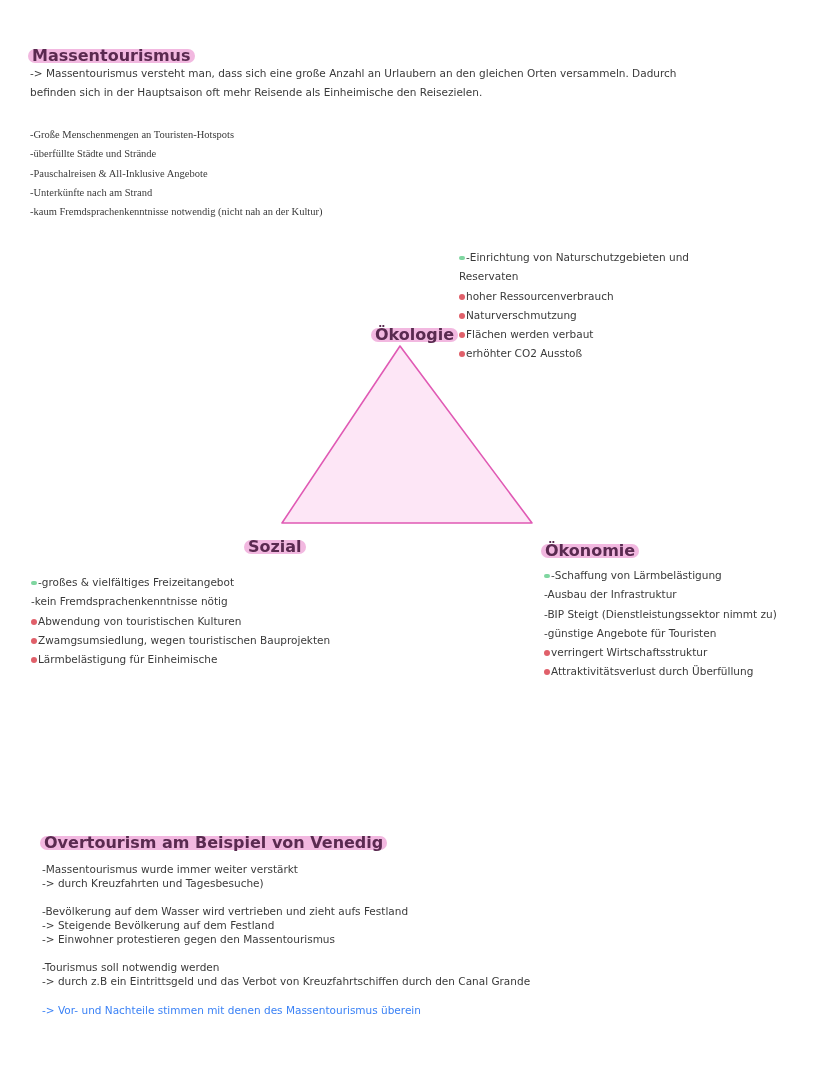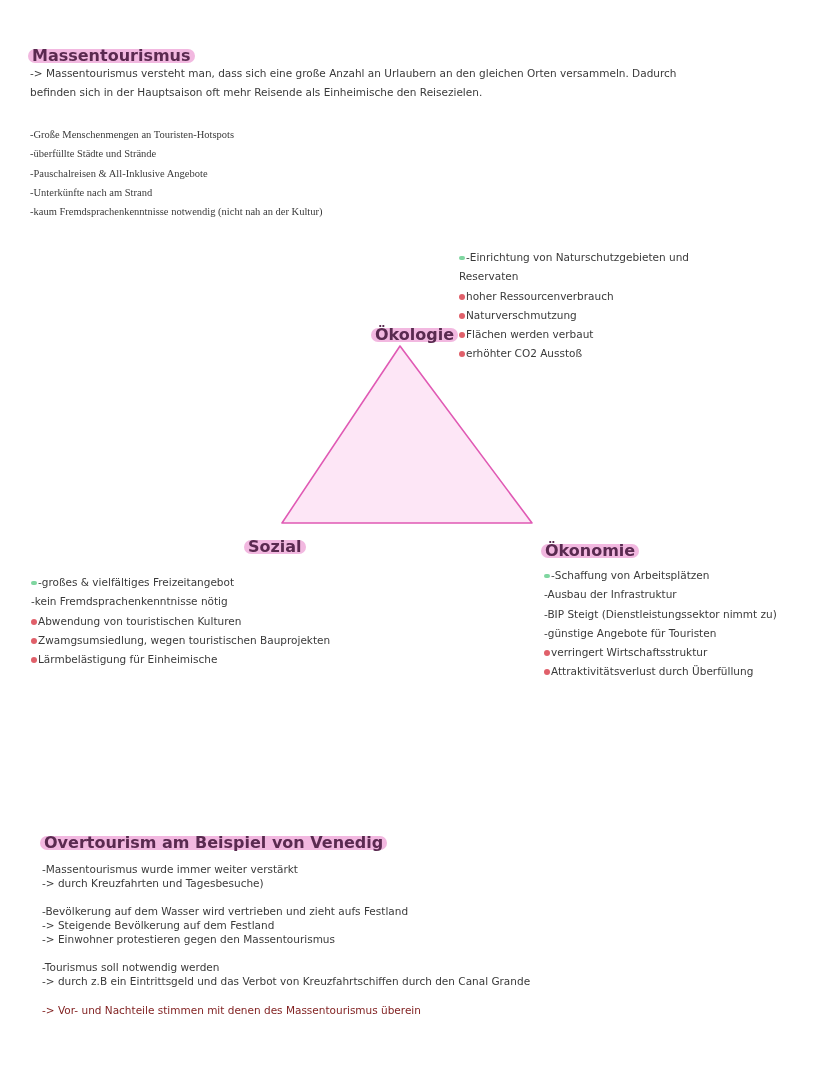--- a/index.html
+++ b/index.html
@@ -8,21 +8,21 @@
   .abs { position:absolute; }
   .hl { background:#f2b8e0; border-radius:8px; padding:0 4px; color:#5a2a50;
         font-size:16px; font-weight:bold; line-height:14px; display:inline-block; }
   .txt { font-size:10.5px; line-height:19px; white-space:nowrap; }
   .lines div { font-size:10.5px; line-height:19.3px; white-space:nowrap; }
   .lines2 div { font-size:10.5px; line-height:14px; white-space:nowrap; }
   .dot-g::before, .dot-r::before { content:""; display:inline-block; width:6px; height:4px;
         border-radius:2px; margin-right:1px; vertical-align:middle; }
   .dot-g::before { background:#7fd6a0; }
   .dot-r::before { background:#e0606a; width:6px; height:6px; border-radius:3px; }
-  .conclusion { color:#7f1d1d; }
+  .conclusion { color:#3b82f6; }
 </style>
 </head>
 <body>
 
 <div class="abs" style="left:28px;top:46px;">
   <span class="hl">Massentourismus</span>
 </div>
 <div class="abs" style="left:30px;top:64px;">
   <div class="txt">-&gt; Massentourismus versteht man, dass sich eine große Anzahl an Urlaubern an den gleichen Orten versammeln. Dadurch</div>
   <div class="txt">befinden sich in der Hauptsaison oft mehr Reisende als Einheimische den Reisezielen.</div>
@@ -60,21 +60,21 @@
 
 <div class="abs lines" style="left:31px;top:573px;">
   <div class="dot-g">-großes &amp; vielfältiges Freizeitangebot</div>
   <div>-kein Fremdsprachenkenntnisse nötig</div>
   <div class="dot-r">Abwendung von touristischen Kulturen</div>
   <div class="dot-r">Zwamgsumsiedlung, wegen touristischen Bauprojekten</div>
   <div class="dot-r">Lärmbelästigung für Einheimische</div>
 </div>
 
 <div class="abs lines" style="left:544px;top:566px;">
-  <div class="dot-g">-Schaffung von Arbeitsplätzen</div>
+  <div class="dot-g">-Schaffung von Lärmbelästigung</div>
   <div>-Ausbau der Infrastruktur</div>
   <div>-BIP Steigt (Dienstleistungssektor nimmt zu)</div>
   <div>-günstige Angebote für Touristen</div>
   <div class="dot-r">verringert Wirtschaftsstruktur</div>
   <div class="dot-r">Attraktivitätsverlust durch Überfüllung</div>
 </div>
 
 <div class="abs" style="left:40px;top:833px;">
   <span class="hl">Overtourism am Beispiel von Venedig</span>
 </div>

